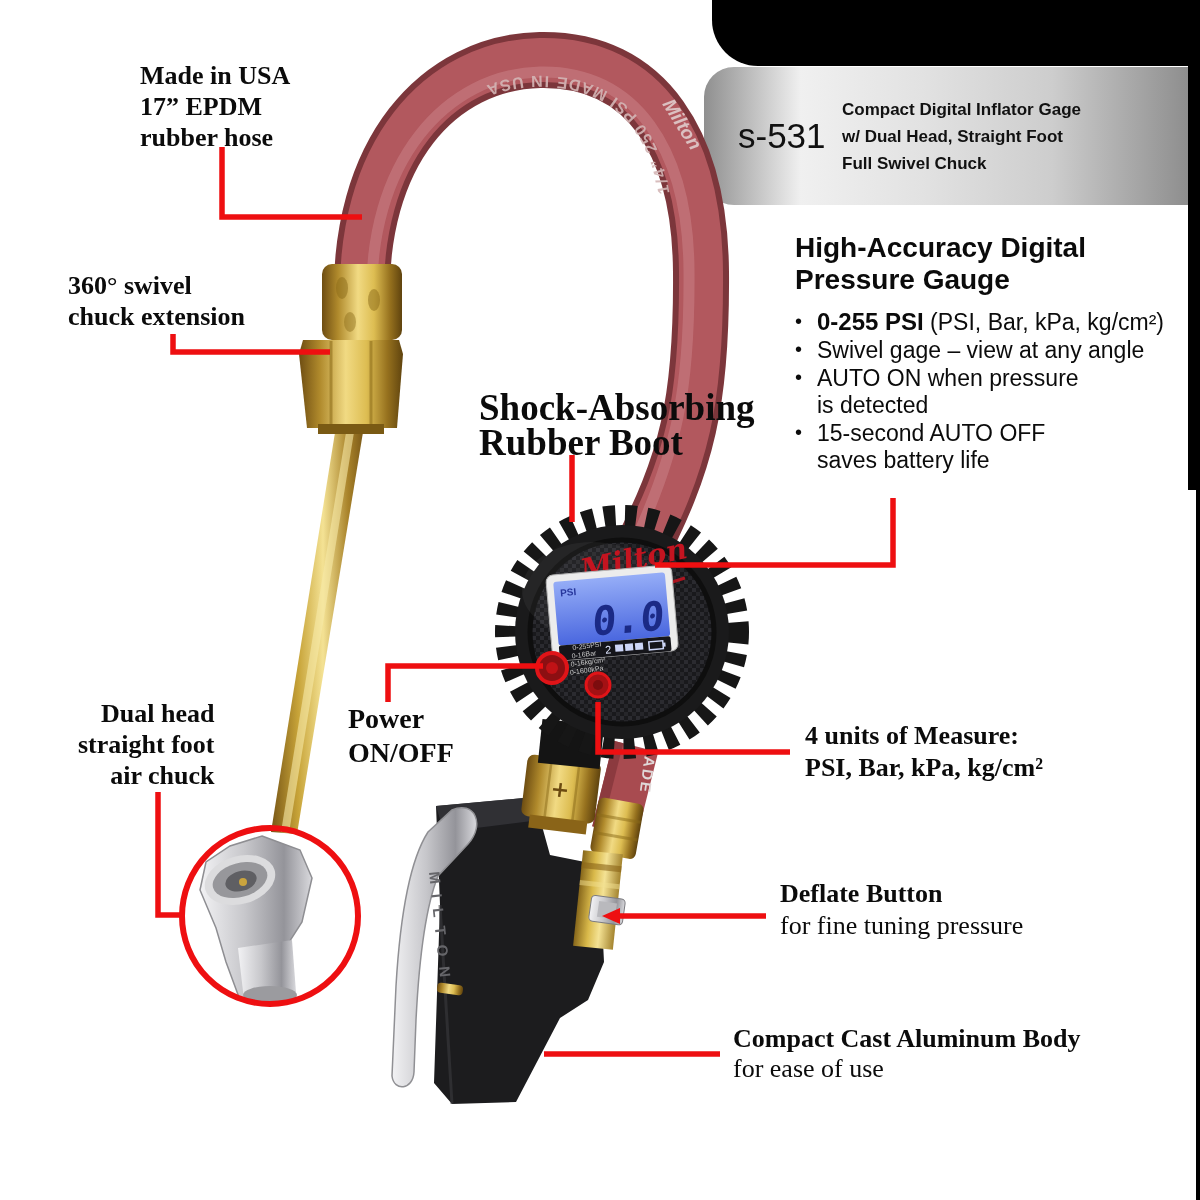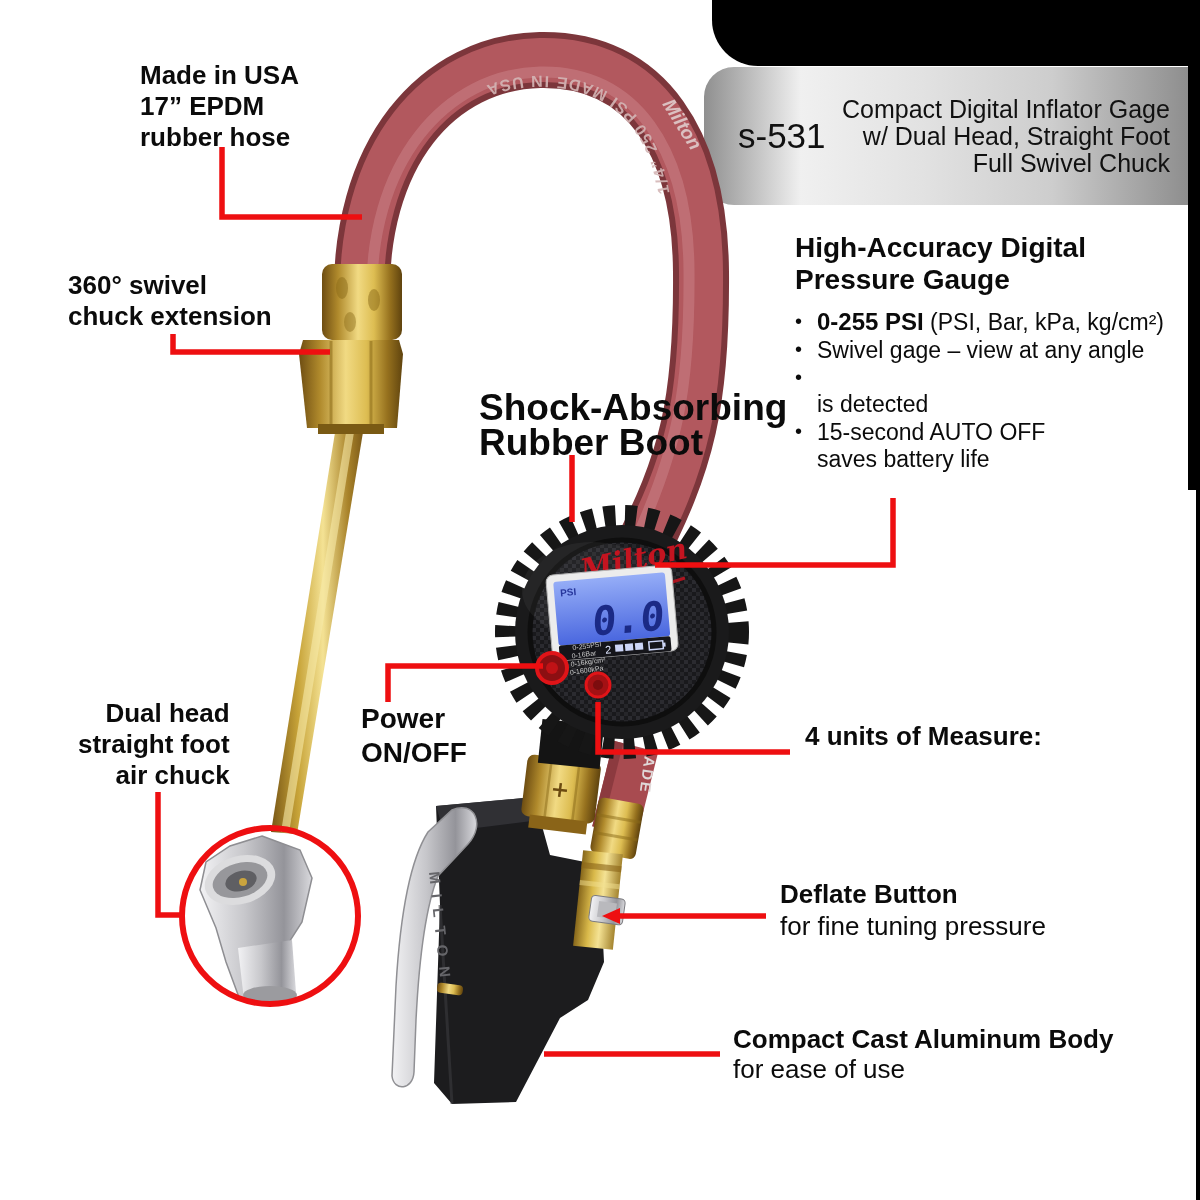--- a/index.html
+++ b/index.html
@@ -7,32 +7,32 @@
           font-family:"Liberation Sans",sans-serif;}
   
   .header-black{position:absolute;left:712px;top:0;right:0;height:66px;background:#000;
                 border-bottom-left-radius:46px;z-index:1;}
   .right-strip-top{position:absolute;right:0;top:0;width:12px;height:490px;background:#000;z-index:1;}
   .right-strip-bottom{position:absolute;right:0;top:490px;width:4px;height:710px;background:#000;z-index:1;}
   .header-gray{position:absolute;left:704px;top:67px;right:12px;height:138px;z-index:1;
     background:linear-gradient(90deg,#8f8f8f 0%,#f0f0f0 20%,#e2e2e2 45%,#cdcdcd 72%,#8e8e8e 100%);
     border-radius:30px 0 0 30px;display:flex;align-items:center;}
   .model{font-weight:normal;font-size:35px;color:#111;padding-left:34px;width:96px;flex:none;}
-  .title{font-weight:normal;font-size:25px;line-height:27px;color:#111;padding-left:8px;text-align:right;}
+  .title{font-weight:bold;font-size:17px;line-height:27px;color:#111;padding-left:8px;}
   .title span{display:block;}
   
   .product-svg{position:absolute;left:0;top:0;z-index:2;}
   .overlay-svg{position:absolute;left:0;top:0;z-index:3;pointer-events:none;}
   
-  .lbl{position:absolute;z-index:4;font-weight:bold;color:#0b0b0b;white-space:nowrap;}
+  .lbl{position:absolute;z-index:4;font-weight:bold;color:#0b0b0b;white-space:nowrap;font-family:Liberation Serif, serif;}
   .lbl div{display:block;}
   .lbl-made{left:140px;top:60px;font-size:26px;line-height:31px;}
   .lbl-360{left:68px;top:270px;font-size:26px;line-height:31px;}
   .lbl-boot{left:437px;top:390px;font-size:37px;line-height:35px;margin-left:42px;}
-  .lbl-power{left:348px;top:702px;font-size:28px;line-height:34px;margin-left:13px;}
+  .lbl-power{left:348px;top:702px;font-size:28px;line-height:34px;}
   .lbl-dual{left:78px;top:698px;font-size:26px;line-height:31px;text-align:right;}
   .lbl-units{left:805px;top:720px;font-size:26px;line-height:32px;}
   .lbl-deflate{left:780px;top:878px;font-size:26px;line-height:32px;}
   .lbl-body{left:733px;top:1024px;font-size:26px;line-height:30px;}
   .sub{font-weight:normal;}
   
   .features{position:absolute;left:795px;top:232px;z-index:4;color:#0b0b0b;width:410px;}
   .features h2{margin:0;font-size:28px;line-height:32px;font-weight:bold;}
   .bullets{margin-top:12px;font-size:23px;line-height:27px;font-weight:normal;}
   .b-row{display:flex;align-items:flex-start;}
@@ -277,35 +277,37 @@
       <div class="b-item">
         <div class="b-row">
           <span class="b-dot">•</span>
           <span><span class="b-bold"></span><span>Swivel gage – view at any angle</span></span>
         </div>
 
       </div>
       <div class="b-item">
         <div class="b-row">
           <span class="b-dot">•</span>
+          <span><span class="b-bold"></span><span>AUTO ON when pressure</span></span>
         </div>
         <div class="b-line2">is detected</div>
       </div>
       <div class="b-item">
         <div class="b-row">
           <span class="b-dot">•</span>
           <span><span class="b-bold"></span><span>15-second AUTO OFF</span></span>
         </div>
         <div class="b-line2">saves battery life</div>
       </div>
     </div>
   </div>
 
   <div class="lbl lbl-units">
     <div>4 units of Measure:</div>
+    <div>PSI, Bar, kPa, kg/cm²</div>
   </div>
 
   <div class="lbl lbl-deflate">
     <div>Deflate Button</div>
     <div class="sub">for fine tuning pressure</div>
   </div>
 
   <div class="lbl lbl-body">
     <div>Compact Cast Aluminum Body</div>
     <div class="sub">for ease of use</div>

